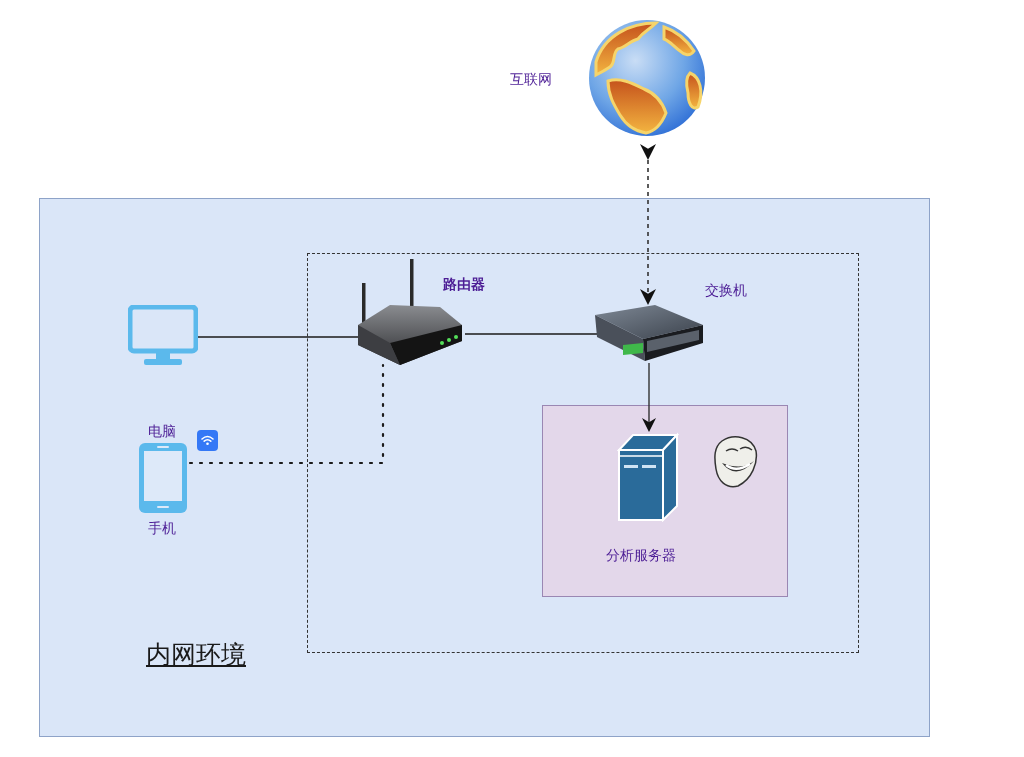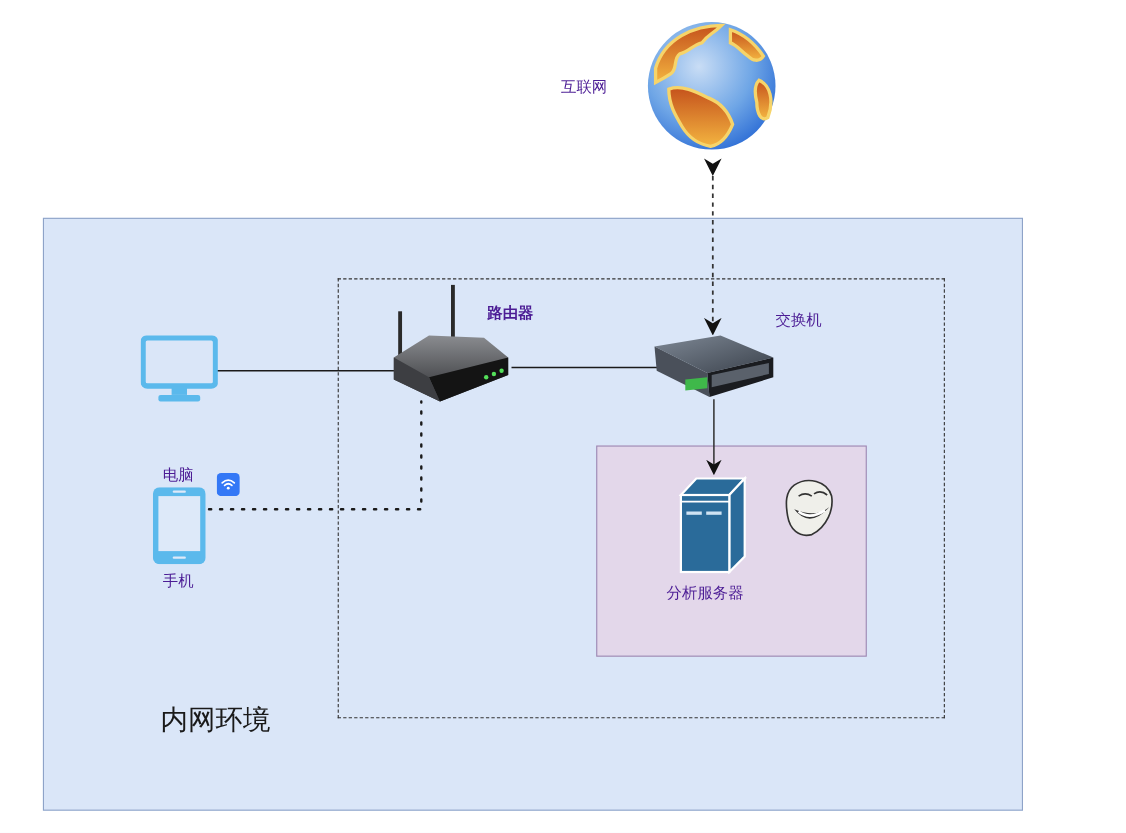--- a/index.html
+++ b/index.html
@@ -6,21 +6,21 @@
   body { width:1024px; height:757px; position:relative; overflow:hidden;
          font-family:"DejaVu Sans", "Liberation Sans", sans-serif; }
   .abs { position:absolute; }
   .label { position:absolute; font-size:14px; color:#4c1d95; white-space:nowrap; }
   #outer-box { left:39px; top:198px; width:891px; height:539px;
                background:#dae6f8; border:1.5px solid #8ea3c8; box-sizing:border-box; }
   #dashed-box { left:307px; top:253px; width:552px; height:400px;
                 border:1.6px dashed #333; box-sizing:border-box; }
   #server-box { left:542px; top:405px; width:246px; height:192px;
                 background:#e3d7ea; border:1.5px solid #9a87b3; box-sizing:border-box; }
-  #region-label { left:146px; top:638px; font-size:25px; color:#1a1a1a; }
+  #region-label { left:146px; top:638px; font-size:25px; color:#1a1a1a;text-decoration:underline; }
   svg.overlay { position:absolute; left:0; top:0; }
 </style>
 </head>
 <body>
 
 <div id="outer-box" class="abs"></div>
 <div id="dashed-box" class="abs"></div>
 <div id="server-box" class="abs"></div>
 <div id="region-label" class="label">内网环境</div>
 
@@ -126,21 +126,21 @@
 <div class="abs" style="left:617px;top:432px;">
   <svg width="62" height="90" viewBox="0 0 62 90">
     <path d="M2,18 L16,3 L60,3 L46,18 Z" fill="#2a6b9a" stroke="#fff" stroke-width="2"></path>
     <path d="M46,18 L60,3 L60,74 L46,88 Z" fill="#2a6b9a" stroke="#fff" stroke-width="2"></path>
     <rect x="2" y="18" width="44" height="70" fill="#2a6b9a" stroke="#fff" stroke-width="2"></rect>
     <line x1="2" y1="24" x2="46" y2="24" stroke="#fff" stroke-width="1.5"></line>
     <rect x="7" y="33" width="14" height="3" fill="#cfe3f3"></rect>
     <rect x="25" y="33" width="14" height="3" fill="#cfe3f3"></rect>
   </svg>
 </div>
-<div class="label" style="left:606px;top:531px;text-align:center;">分析服务器</div>
+<div class="label" style="left:606px;top:547px;text-align:center;">分析服务器</div>
 
 <div class="abs" style="left:712px;top:433px;">
   <svg width="46" height="56" viewBox="0 0 46 56">
     <path d="M10,8 C22,0 40,4 44,18 C46,30 40,46 26,53 C14,56 6,48 4,36 C2,24 2,14 10,8 Z" fill="#efefea" stroke="#333" stroke-width="1.5"></path>
     <path d="M14,18 Q20,14 26,18" fill="none" stroke="#333" stroke-width="1.5"></path>
     <path d="M28,16 Q34,12 40,17" fill="none" stroke="#333" stroke-width="1.5"></path>
     <path d="M10,30 Q24,48 42,28 Q30,38 10,30 Z" fill="#333"></path>
     <path d="M14,32 Q24,40 38,31" fill="none" stroke="#fff" stroke-width="2.5"></path>
   </svg>
 </div>

